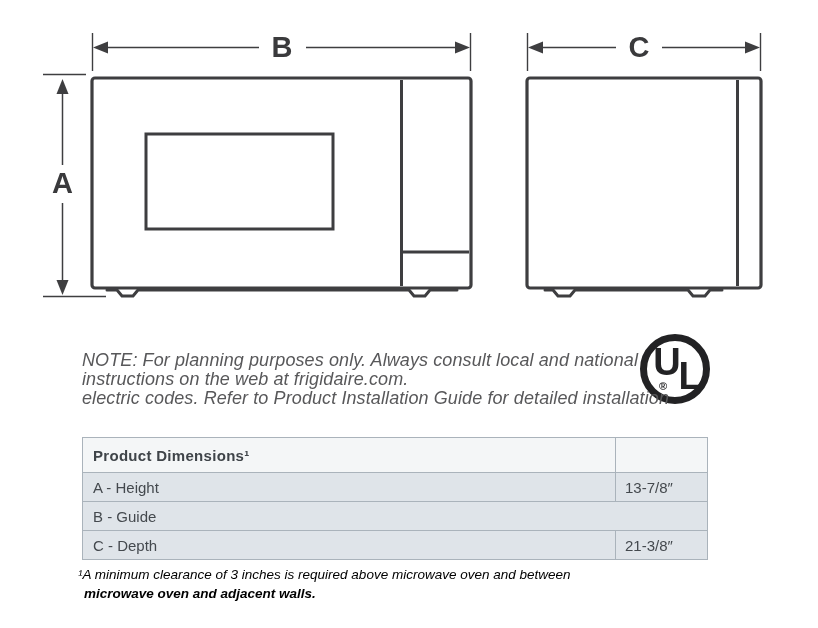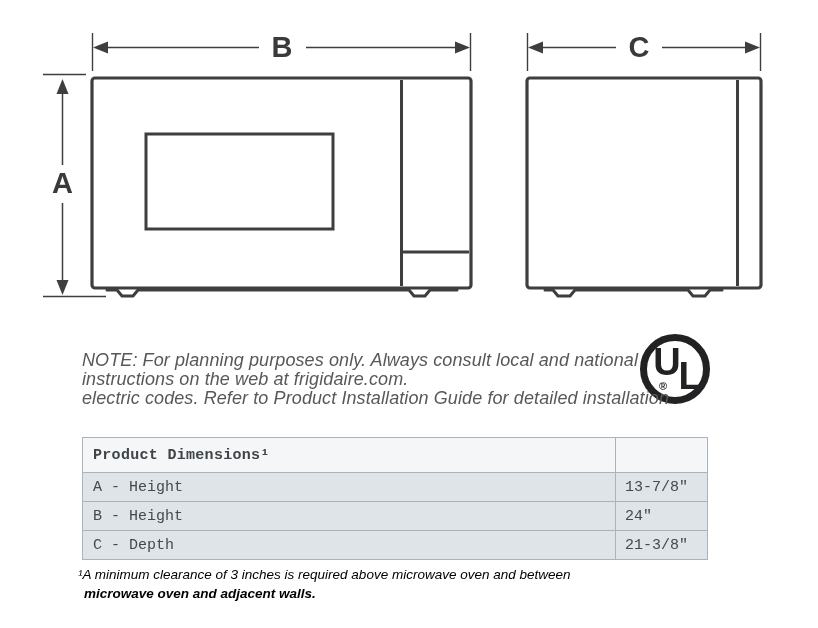--- a/index.html
+++ b/index.html
@@ -33,21 +33,21 @@
     border:1px solid #aab3bb;box-sizing:border-box;
     color:#44494e;
   }
   .t-header{
     display:flex;height:34px;background:#f4f6f7;align-items:center;
   }
   .t-row{
     display:flex;height:28px;background:#dfe4e9;align-items:flex-end;
     border-top:1px solid #aab3bb;
   }
-  .t-cell{box-sizing:border-box;display:flex;align-items:center;height:100%;font-family:Liberation Mono, monospace;}
+  .t-cell{box-sizing:border-box;display:flex;align-items:center;height:100%;}
   .t-cell.lbl{flex:1;padding-left:10px;font-size:15px;}
   .t-cell.val{width:92px;border-left:1px solid #aab3bb;padding-left:9px;font-size:15px;}
   .t-title{
     font-size:17px;font-weight:600;color:#3f4449;letter-spacing:.3px;
   }
   
   .footnote{
     position:absolute;left:78px;top:565px;
     font-style:italic;font-size:13.5px;line-height:19px;
     color:#000000;white-space:nowrap;
@@ -125,22 +125,21 @@
   <div class="spec-table">
     <div class="t-header">
       <div class="t-cell lbl t-title">Product Dimensions¹</div>
       <div class="t-cell val"></div>
     </div>
     <div class="t-row">
       <div class="t-cell lbl">A - Height</div>
       <div class="t-cell val">13-7/8″</div>
     </div>
     <div class="t-row">
-      <div class="t-cell lbl">B - Height</div>
-      <div class="t-cell val">24″</div>
+      <div class="t-cell lbl">B - Guide</div>
     </div>
     <div class="t-row">
       <div class="t-cell lbl">C - Depth</div>
       <div class="t-cell val">21-3/8″</div>
     </div>
   </div>
 
   <div class="footnote">
     <div>¹A minimum clearance of 3 inches is required above microwave oven and between</div>
     <div class="line2">microwave oven and adjacent walls.</div>

